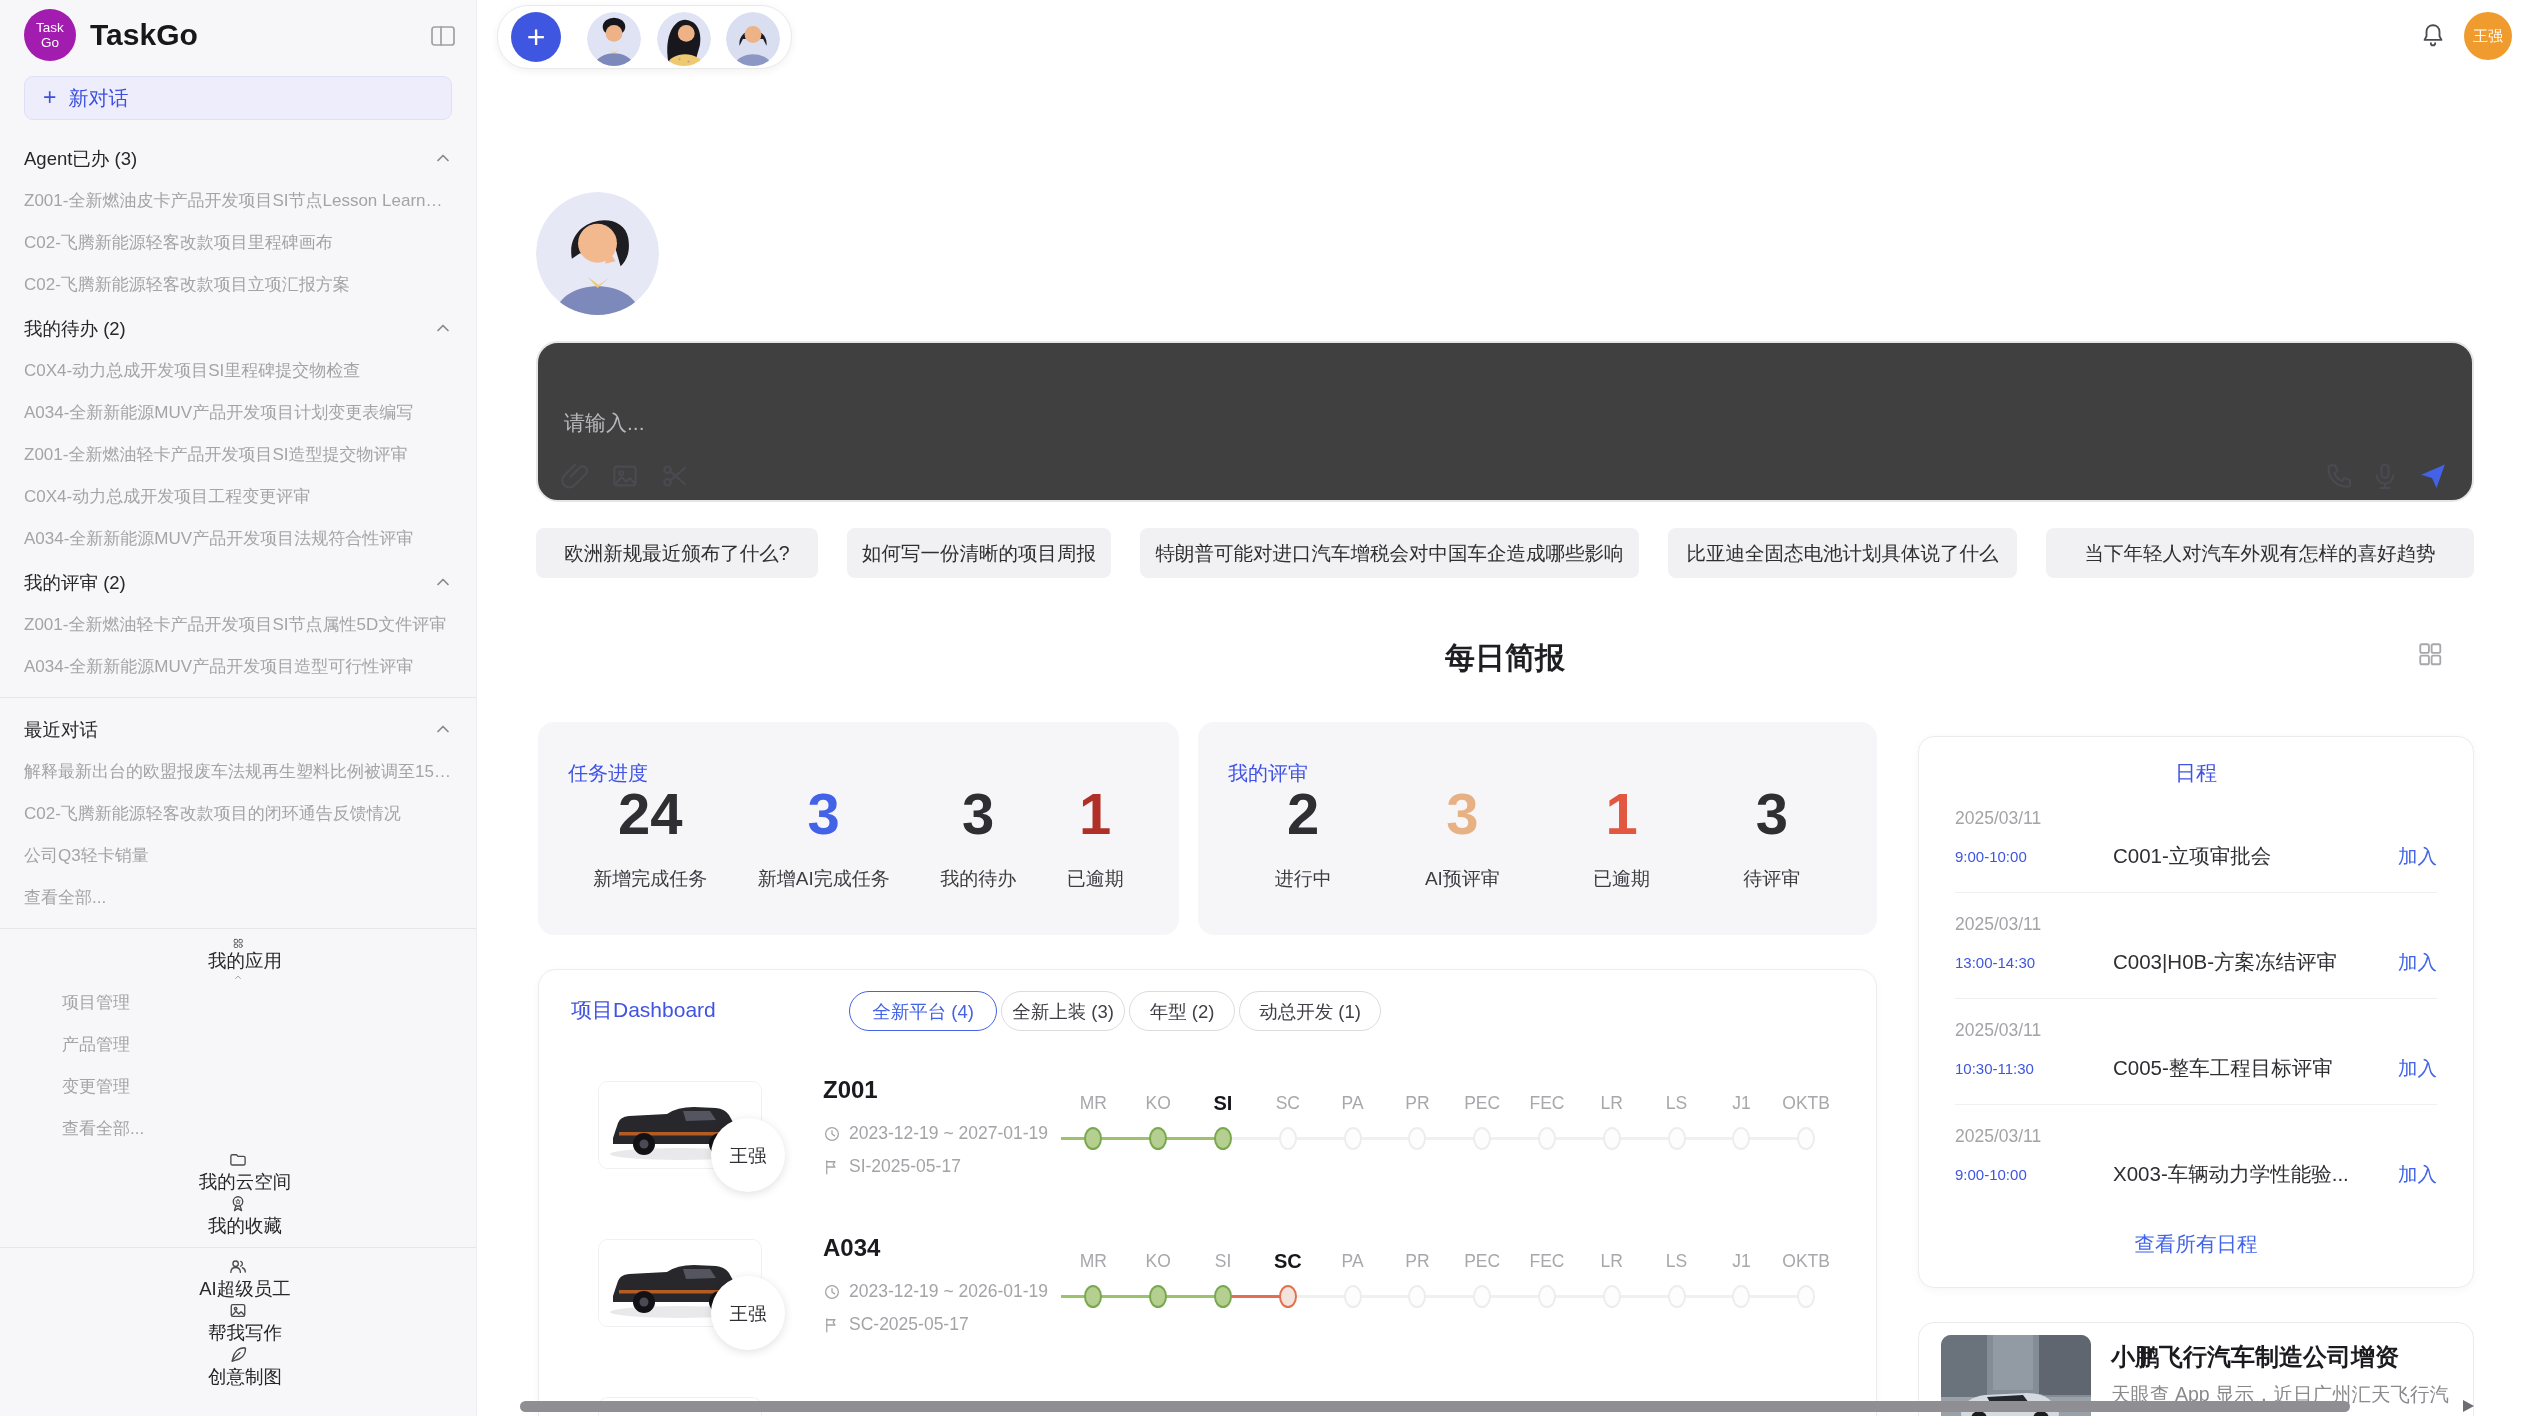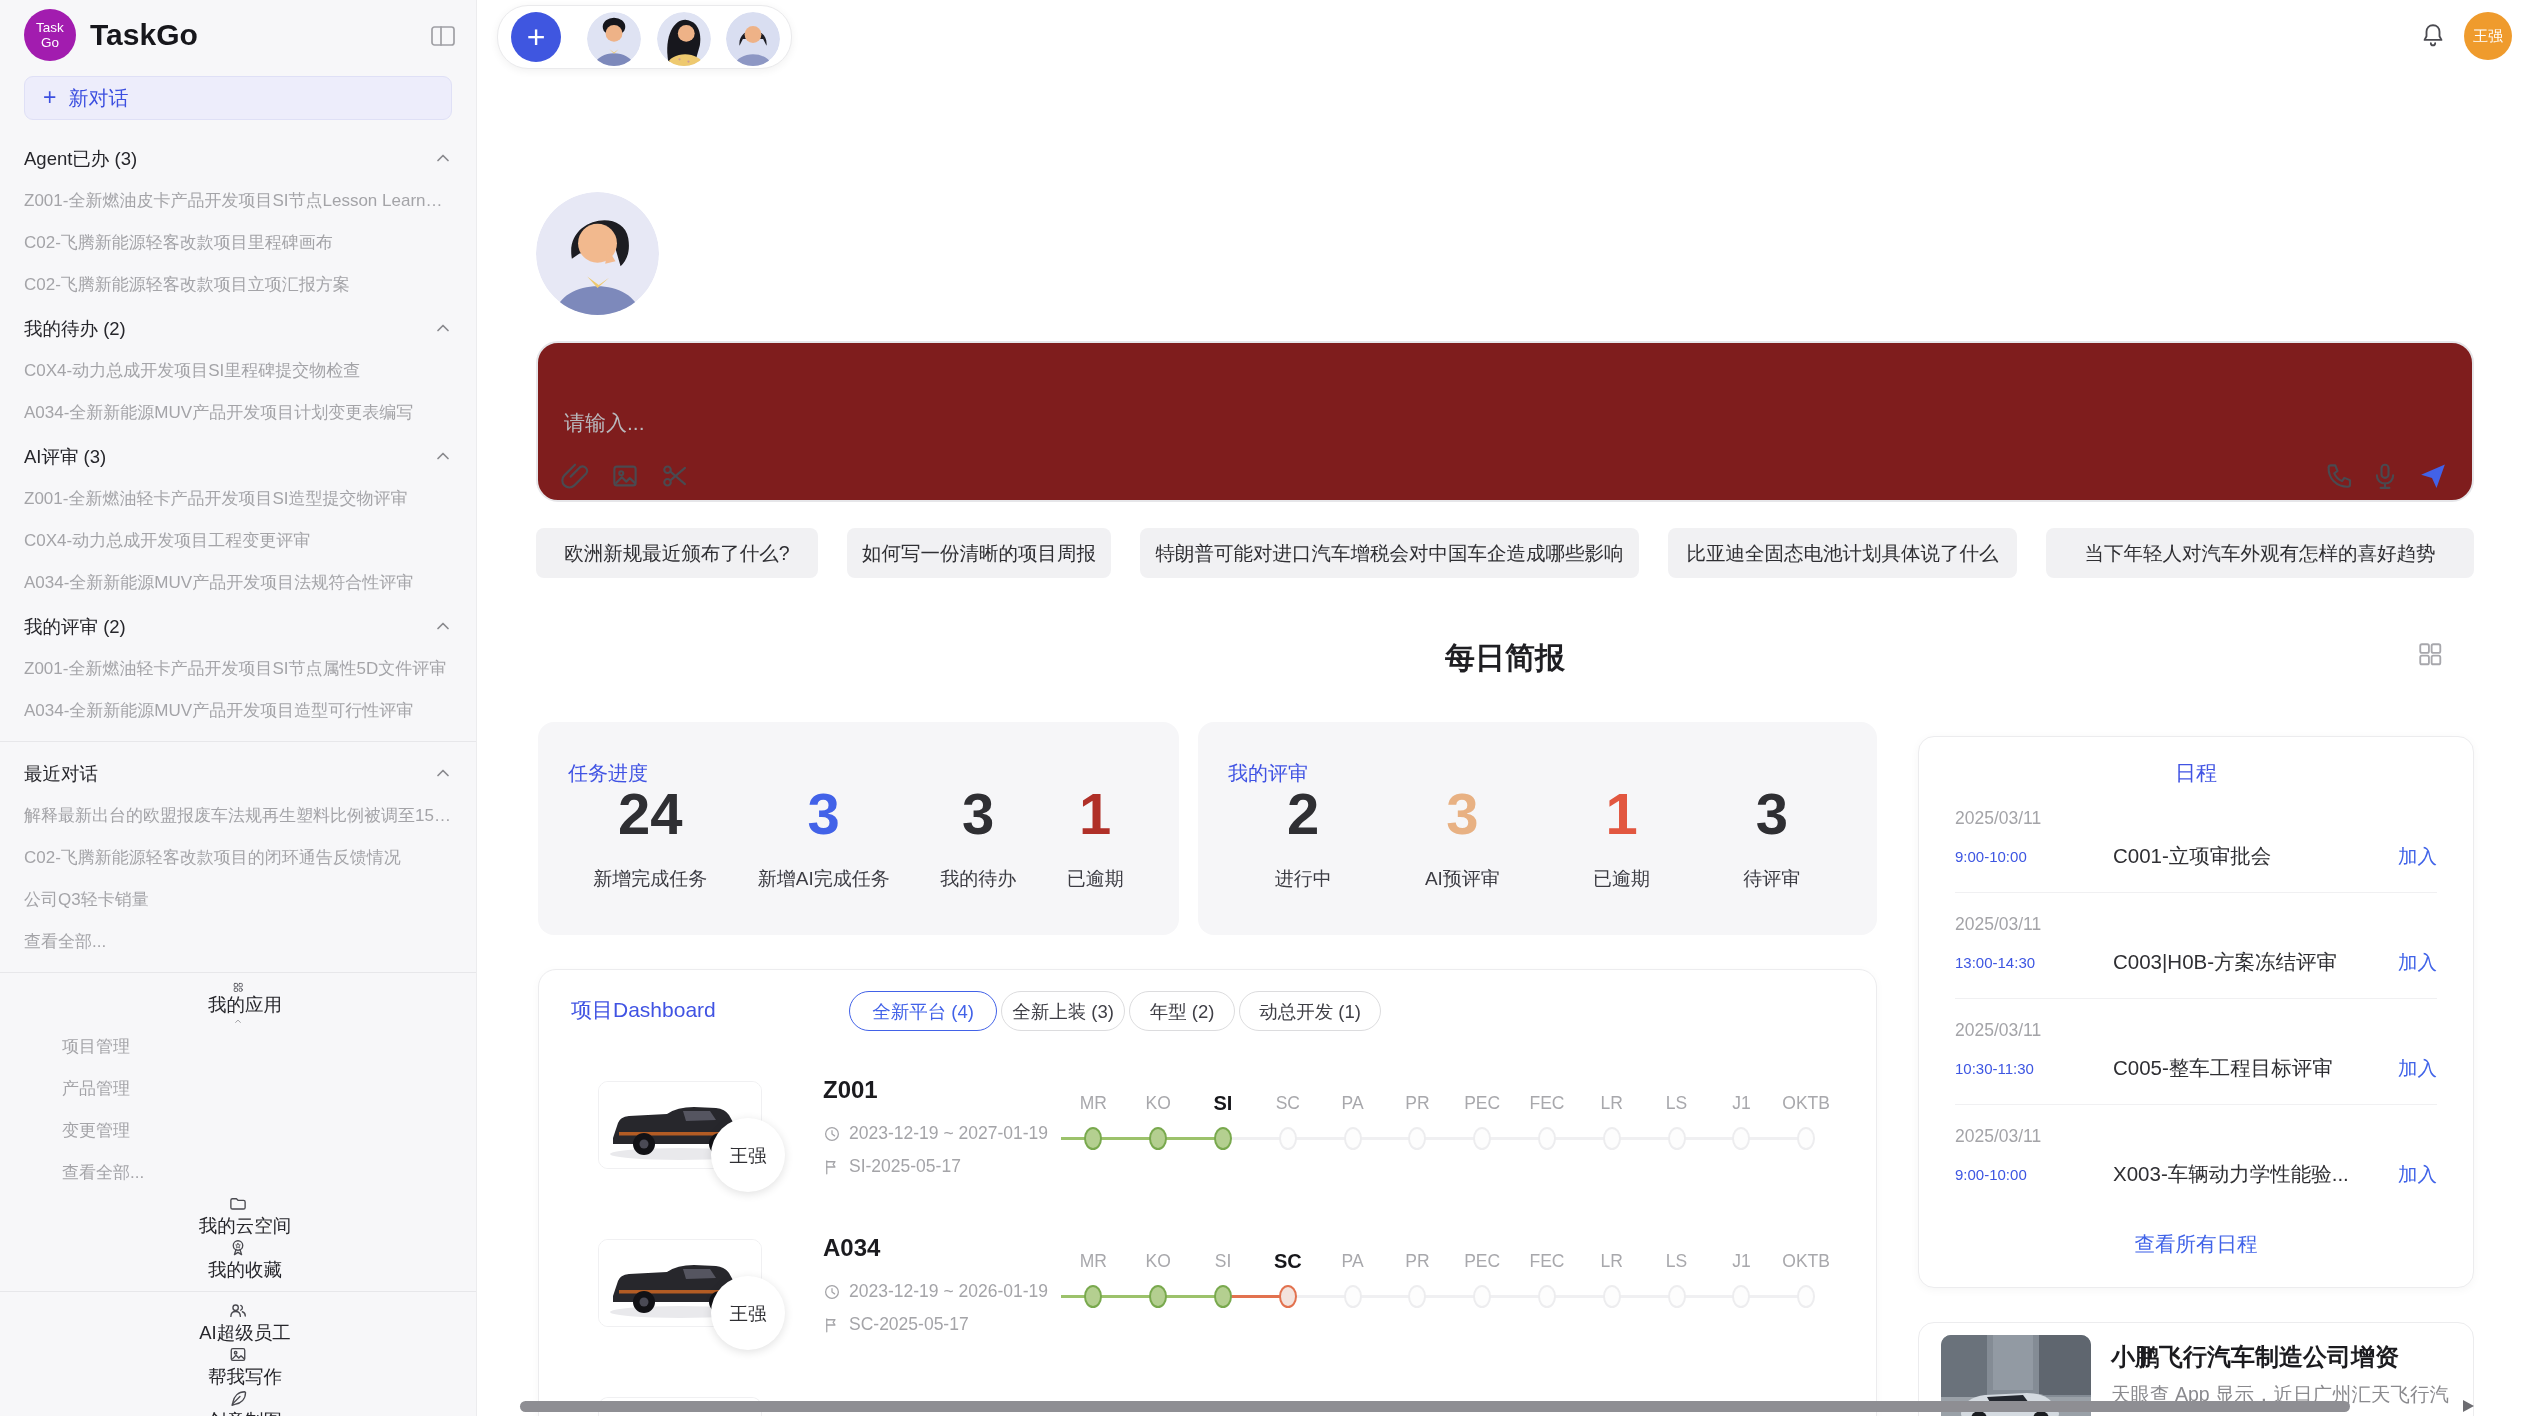--- a/index.html
+++ b/index.html
@@ -40,21 +40,21 @@
   .bell{position:absolute;left:2420px;top:22px;cursor:pointer;}
   .user-av{position:absolute;left:2464px;top:12px;width:48px;height:48px;border-radius:50%;background:#ef9b2d;
         color:#fff;font-size:15px;display:flex;align-items:center;justify-content:center;cursor:pointer;}
 
   
   .hero-av{position:absolute;left:536px;top:192px;width:123px;height:123px;border-radius:50%;overflow:hidden;}
   .hero-title{position:absolute;left:681px;top:238px;font-size:40px;font-weight:bold;color:#4154e2;letter-spacing:1px;}
 
   
   .composer{position:absolute;left:536px;top:341px;width:1938px;height:161px;border:2px solid #e6e6e9;
-        border-radius:22px;box-sizing:border-box;background:#7f1d1d;}
+        border-radius:22px;box-sizing:border-box;background:#404040;}
   .composer .ph{position:absolute;left:26px;top:66px;font-size:21px;color:#b9b9bd;}
   .c-ic{position:absolute;top:118px;width:30px;height:30px;cursor:pointer;}
   .send-ic svg path{fill:#4262e8;stroke:none;}
 
   
   .chips{position:absolute;left:536px;top:528px;width:1938px;display:flex;gap:29px;}
   .chip{height:50px;background:#f1f1f3;border-radius:8px;display:flex;align-items:center;justify-content:center;
         font-size:19.5px;color:#2f2f33;white-space:nowrap;overflow:hidden;padding:0 8px;box-sizing:border-box;cursor:pointer;}
 
   
@@ -164,26 +164,20 @@
 
     <div class="sb-sec-h">
       <span>我的待办 (2)</span>
       <svg width="18" height="18" viewBox="0 0 18 18">
           <polyline class="ic" points="4,11.5 9,6.5 14,11.5" style="stroke:#8a8a8e"></polyline>
         </svg>
     </div>
     <div class="sb-item">C0X4-动力总成开发项目SI里程碑提交物检查</div>
     <div class="sb-item">A034-全新新能源MUV产品开发项目计划变更表编写</div>
 
-    <div class="sb-sec-h">
-      <span>AI评审 (3)</span>
-      <svg width="18" height="18" viewBox="0 0 18 18">
-          <polyline class="ic" points="4,11.5 9,6.5 14,11.5" style="stroke:#8a8a8e"></polyline>
-        </svg>
-    </div>
     <div class="sb-item">Z001-全新燃油轻卡产品开发项目SI造型提交物评审</div>
     <div class="sb-item">C0X4-动力总成开发项目工程变更评审</div>
     <div class="sb-item">A034-全新新能源MUV产品开发项目法规符合性评审</div>
 
     <div class="sb-sec-h">
       <span>我的评审 (2)</span>
       <svg width="18" height="18" viewBox="0 0 18 18">
           <polyline class="ic" points="4,11.5 9,6.5 14,11.5" style="stroke:#8a8a8e"></polyline>
         </svg>
     </div>

